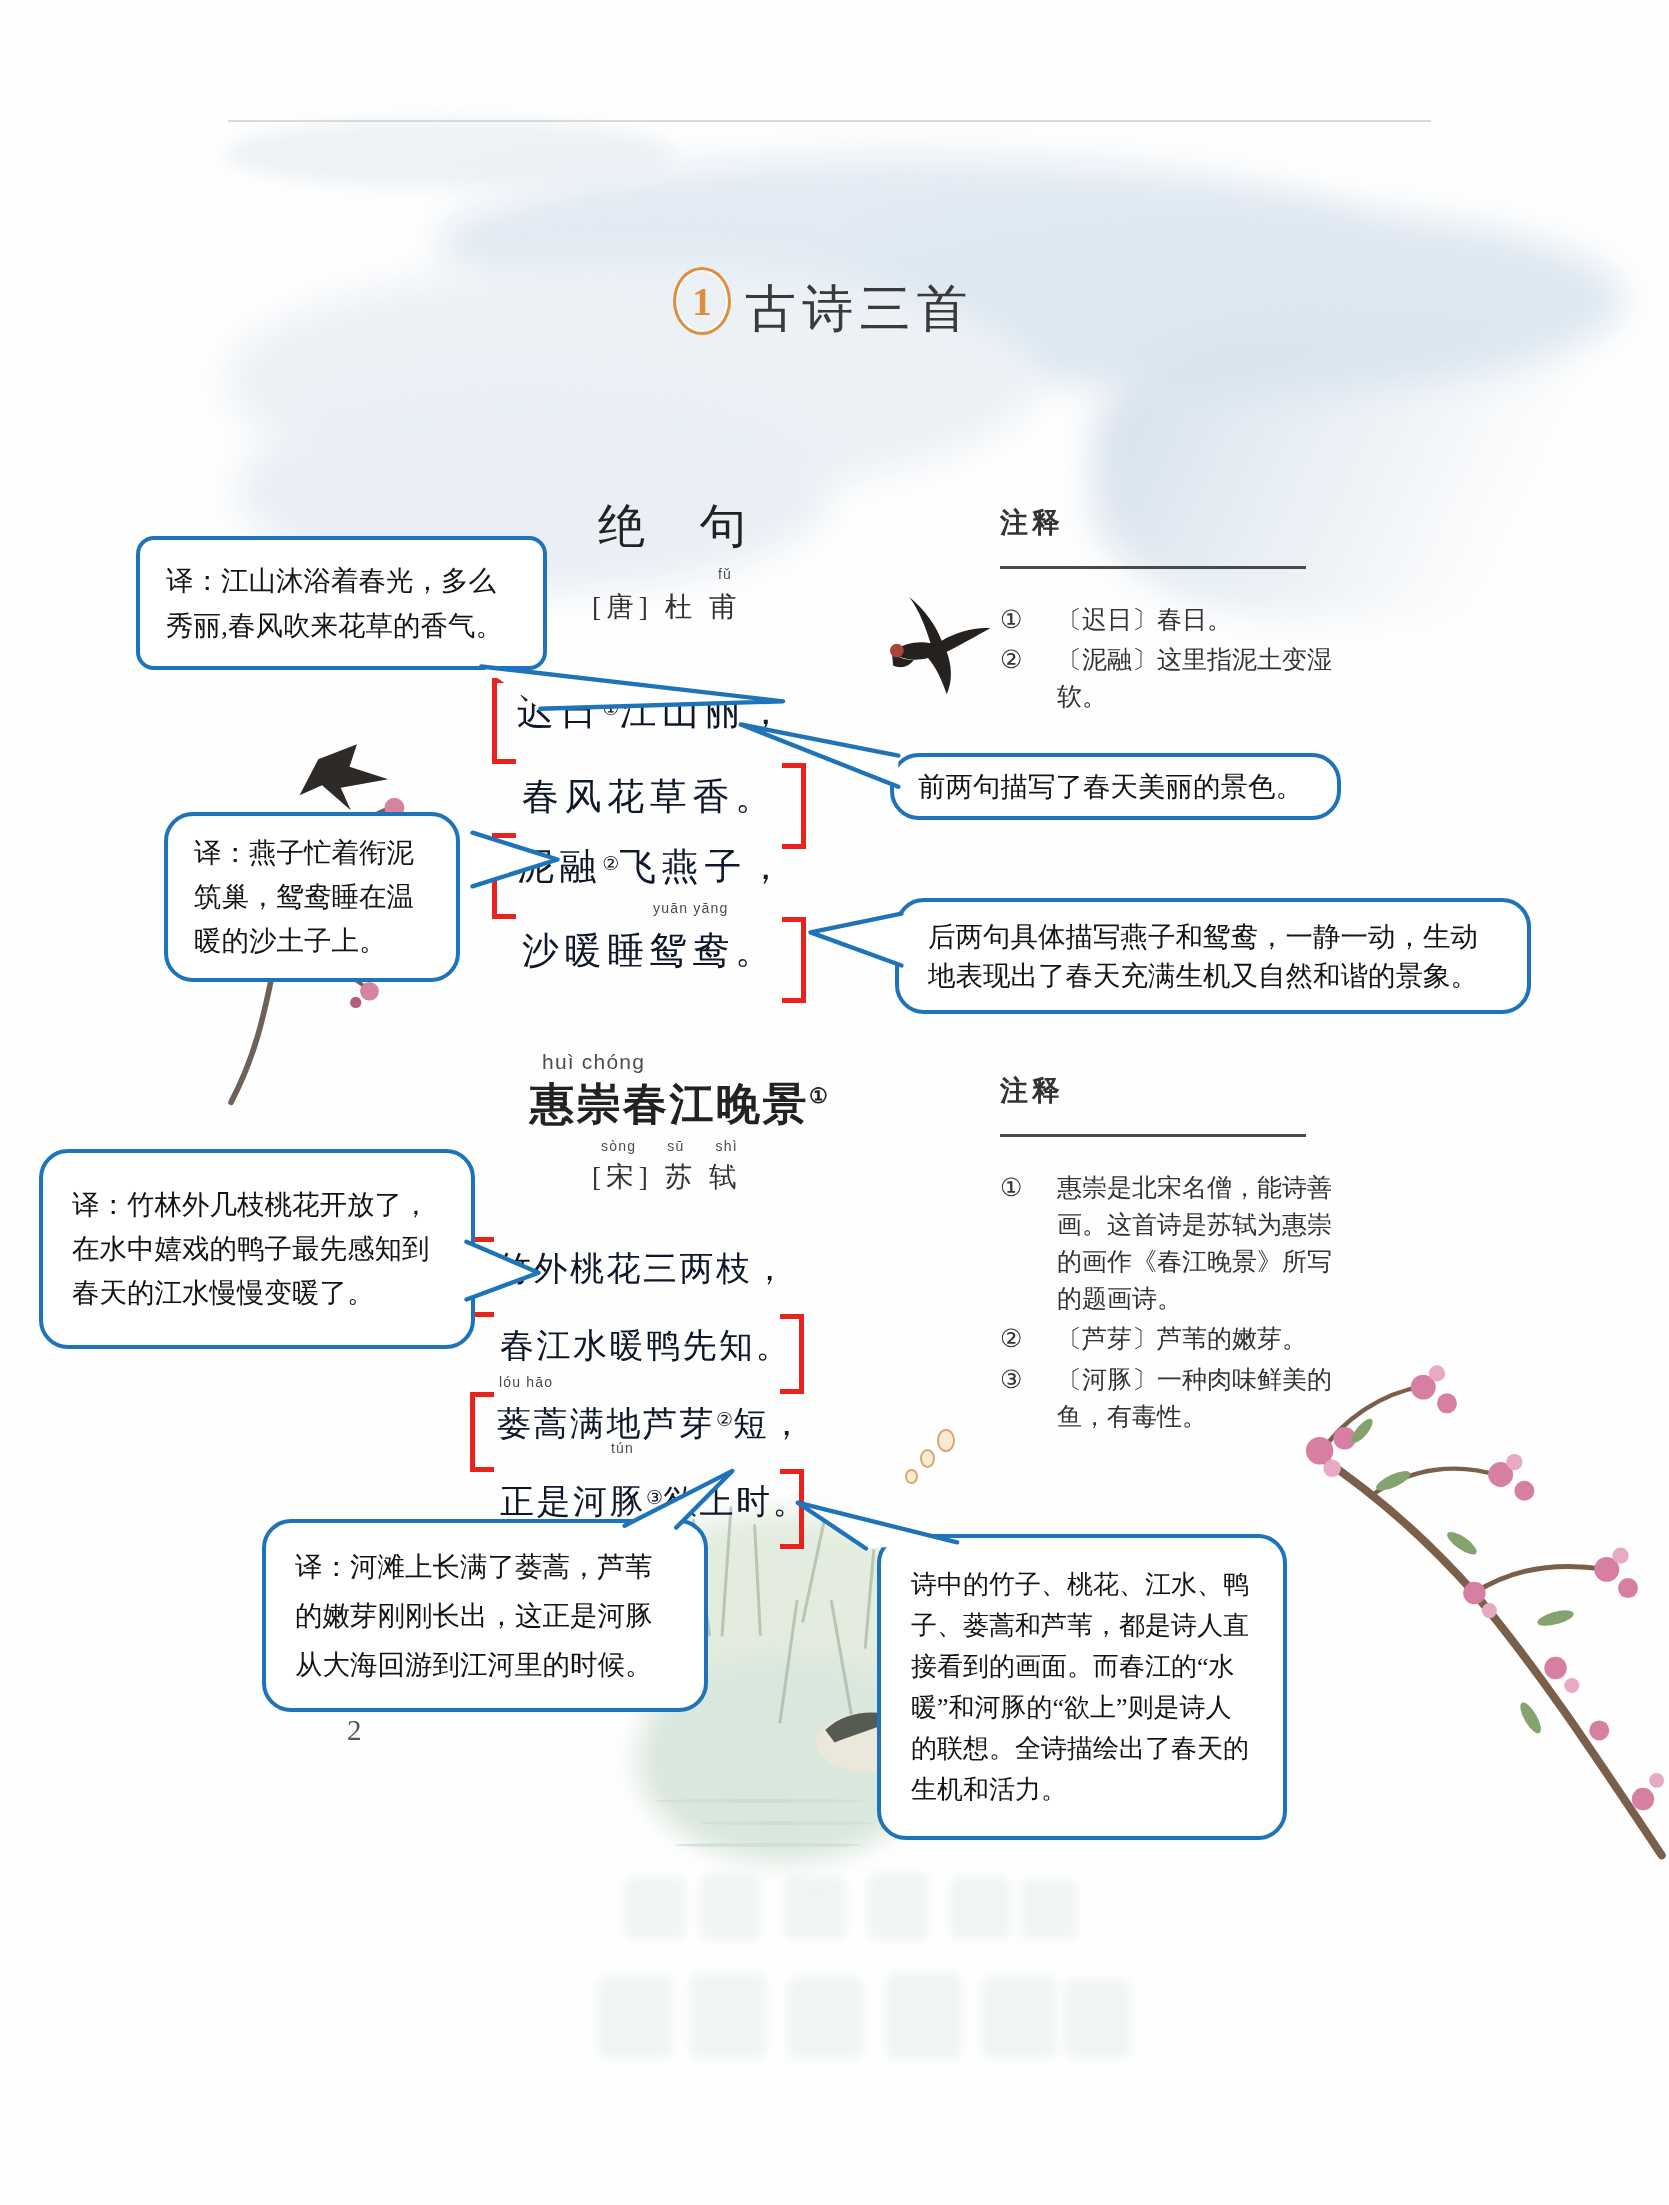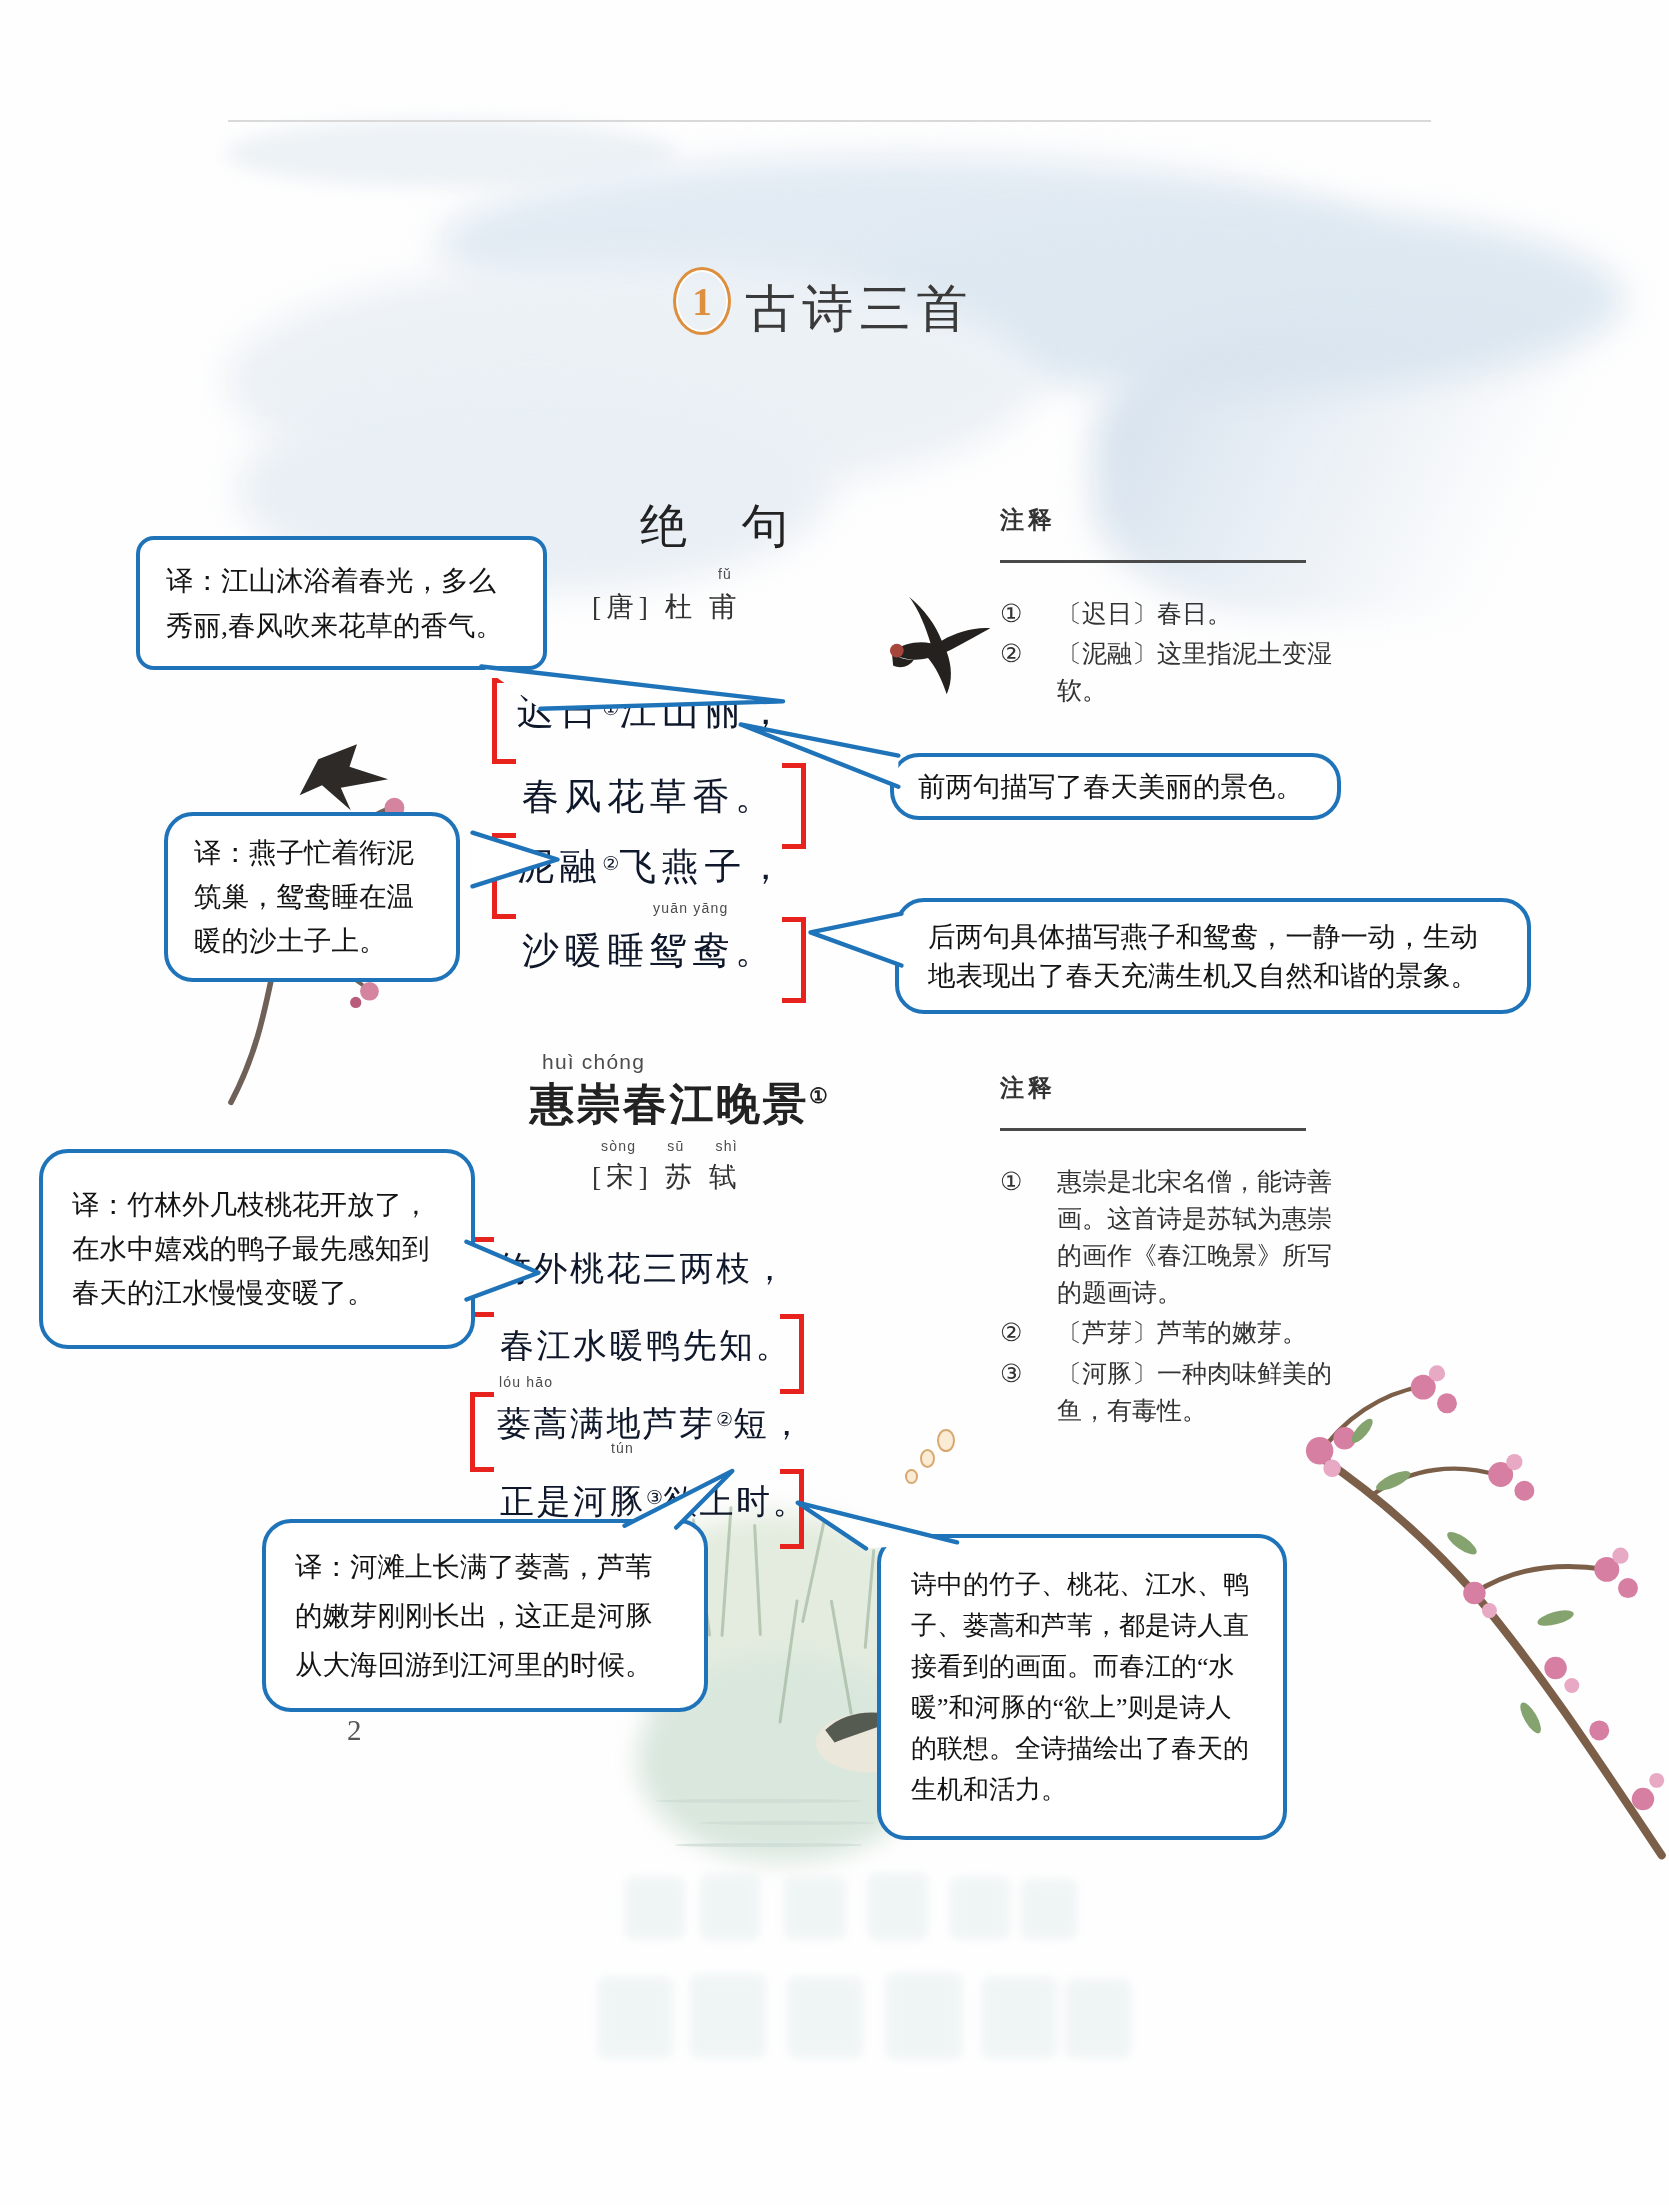--- a/index.html
+++ b/index.html
@@ -37,21 +37,21 @@
   .sup{font-size:19px;vertical-align:8.7px;letter-spacing:0;}
   .py{position:absolute;font-family:"Liberation Sans","DejaVu Sans",sans-serif;
       color:#4c4c4c;font-size:14px;letter-spacing:1.2px;white-space:nowrap;z-index:10;}
   .brk{position:absolute;width:19px;height:76px;border:0 solid var(--red);z-index:11;}
   .brk.open{border-left-width:5.6px;border-top-width:5.6px;border-bottom-width:5.6px;}
   .brk.close{border-right-width:5.6px;border-top-width:5.6px;border-bottom-width:5.6px;}
   .poem-title{position:absolute;white-space:nowrap;color:#222;z-index:10;}
   .author{position:absolute;white-space:nowrap;font-size:27.5px;color:#333;z-index:10;}
   
   .note-block{position:absolute;width:350px;z-index:10;}
-  .note-header{font-size:24px;font-weight:bold;letter-spacing:3.7px;color:#333;}
+  .note-header{font-size:28px;font-weight:bold;letter-spacing:3.7px;color:#333;}
   .note-rule{height:2.5px;background:#4a4a4a;margin-top:24px;margin-bottom:32px;}
   .note-item{position:relative;padding-left:57px;font-size:25px;line-height:37px;color:#333;margin-bottom:3.7px;}
   .note-num{position:absolute;left:0;top:0;}
   
   .speech{
     position:absolute;background:#fff;border:4.4px solid var(--blue);
     border-radius:29px;color:#141414;z-index:40;font-size:27.5px;line-height:45px;
   }
   .tail{position:absolute;z-index:41;}
   .tail path.f{fill:#fff;stroke:none;}
@@ -82,21 +82,21 @@
   <div class="wash" style="left:1093px;top:325px;width:562px;height:294px;background:linear-gradient(115deg,#d8e3ee 10%,rgba(238,243,248,0) 75%);border-radius:40%;"></div>
   <div class="wash" style="left:237px;top:387px;width:593px;height:206px;background:#e9eff5;"></div>
 
   <div class="top-rule"></div>
 
   <div class="lesson-circle">
     <span>1</span>
   </div>
   <div class="lesson-title">古诗三首</div>
 
-  <div class="poem-title" style="left:598px;top:495px;font-size:47px;letter-spacing:3.7px;margin-left:42px;">绝　句</div>
+  <div class="poem-title" style="left:598px;top:495px;font-size:47px;letter-spacing:3.7px;">绝　句</div>
   <span class="py" style="left:718px;top:566px;">fǔ</span>
   <div class="author" style="left:592px;top:589px;letter-spacing:5px;">[唐] 杜 甫</div>
 
   <div class="brk open" style="left:492px;top:678px;"></div>
   <div class="pline p1" style="left:517px;top:687px;"><span>迟日</span><span class="sup">①</span><span>江山丽，</span></div>
   <div class="pline p1" style="left:522px;top:772px;">春风花草香。</div>
   <div class="brk close" style="left:782px;top:763px;"></div>
   <div class="brk open" style="left:492px;top:833px;"></div>
   <div class="pline p1" style="left:517px;top:842px;"><span>泥融</span><span class="sup">②</span><span>飞燕子，</span></div>
   <span class="py" style="left:653px;top:900px;">yuān yāng</span>

